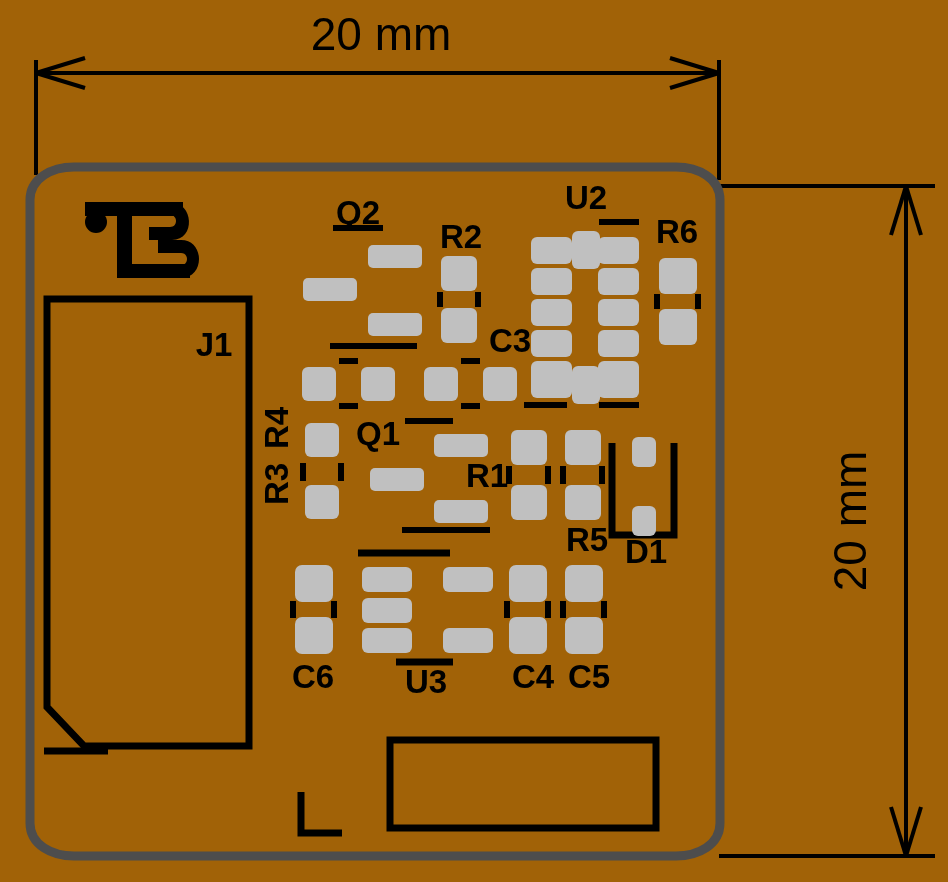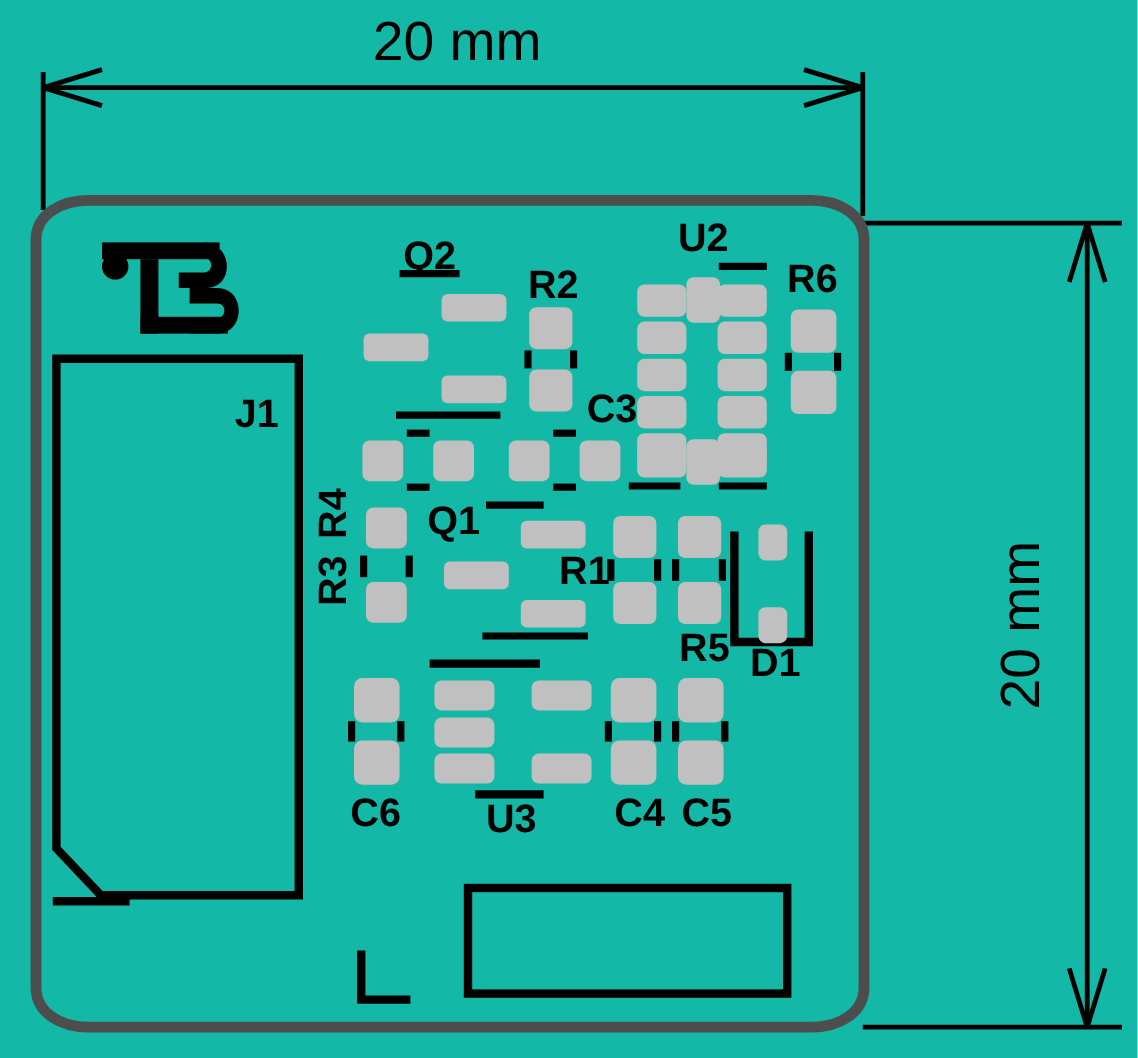--- a/index.html
+++ b/index.html
@@ -10,21 +10,21 @@
   body {
     width: 948px;
     height: 882px;
     font-family: "Liberation Sans", sans-serif;
     overflow: hidden;
   }
   #stage {
     position: relative;
     width: 948px;
     height: 882px;
-    background: #14b8a6;
+    background: #a16207;
   }
   #pcb-svg {
     display: block;
     width: 948px;
     height: 882px;
   }
   .dim-text {
     font-family: "Liberation Sans", sans-serif;
     font-size: 46px;
     fill: #000000;

